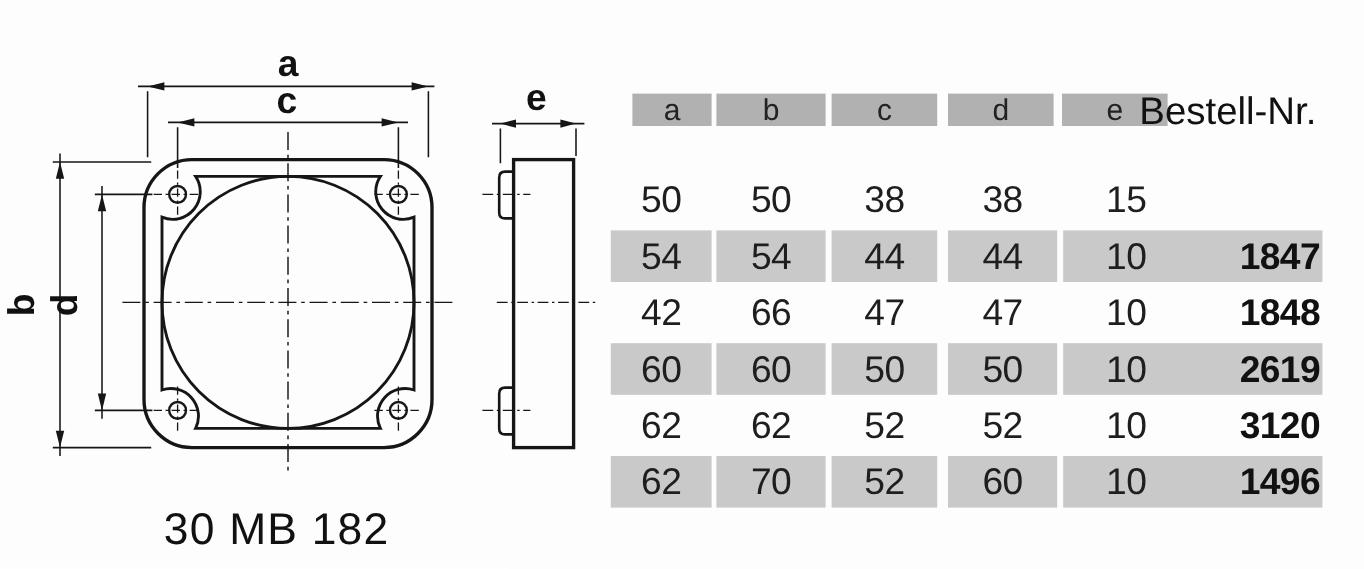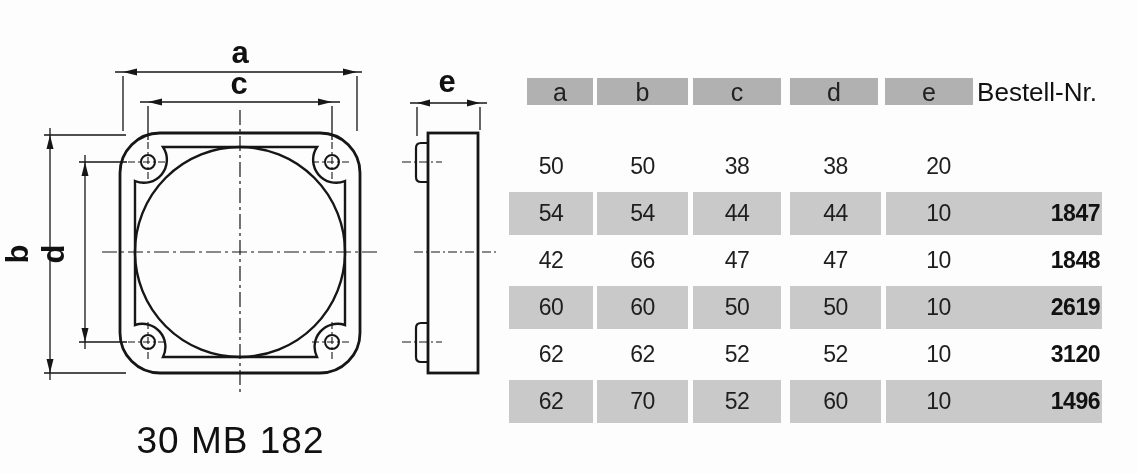--- a/index.html
+++ b/index.html
@@ -12,30 +12,30 @@
   
   .table-layer{position:absolute;left:509px;top:0;width:598px;height:474px;}
   .thead{position:absolute;left:0;top:78px;height:27px;width:598px;}
   .hcell{position:absolute;top:0;height:27px;line-height:28px;text-align:center;
          font-size:25px;color:#222;background:var(--hdr-gray);}
   .h-a{left:18px;width:66px;}
   .h-b{left:88px;width:91px;}
   .h-c{left:184px;width:88px;}
   .h-d{left:281px;width:88px;}
   .h-e{left:376px;width:88px;}
-  .h-n{left:428px;width:160px;background:none;text-align:right;font-size:26px;color:#111;}
+  .h-n{left:428px;width:160px;background:none;text-align:right;font-size:32px;color:#111;}
   .trow{position:absolute;left:0;height:47px;width:598px;}
   .band{position:absolute;top:2px;bottom:2px;background:transparent;}
   .trow.shaded .band{background:var(--row-gray);}
   .ba{left:0;width:84px;}
   .bb{left:88px;width:91px;}
   .bc{left:184px;width:88px;}
   .bd{left:281px;width:91px;}
   .be{left:377px;width:216px;}
-  .cell{position:absolute;top:0;height:47px;line-height:47px;font-size:23px;
+  .cell{position:absolute;top:0;height:47px;line-height:47px;font-size:31px;
         text-align:center;color:#1e1e1e;letter-spacing:-0.5px;}
   .ca{left:0;width:84px;}
   .cb{left:88px;width:91px;}
   .cc{left:184px;width:88px;}
   .cd{left:281px;width:91px;}
   .ce{left:377px;width:105px;}
   .cn{left:431px;width:160px;text-align:right;font-weight:700;color:#111;}
 </style>
 </head>
 <body>
@@ -146,21 +146,21 @@
         <div class="trow" style="top: 143px;">
           <div class="band ba"></div>
           <div class="band bb"></div>
           <div class="band bc"></div>
           <div class="band bd"></div>
           <div class="band be"></div>
           <span class="cell ca">50</span>
           <span class="cell cb">50</span>
           <span class="cell cc">38</span>
           <span class="cell cd">38</span>
-          <span class="cell ce">20</span>
+          <span class="cell ce">15</span>
         </div>
         <div class="trow shaded" style="top: 190px;">
           <div class="band ba"></div>
           <div class="band bb"></div>
           <div class="band bc"></div>
           <div class="band bd"></div>
           <div class="band be"></div>
           <span class="cell ca">54</span>
           <span class="cell cb">54</span>
           <span class="cell cc">44</span>

